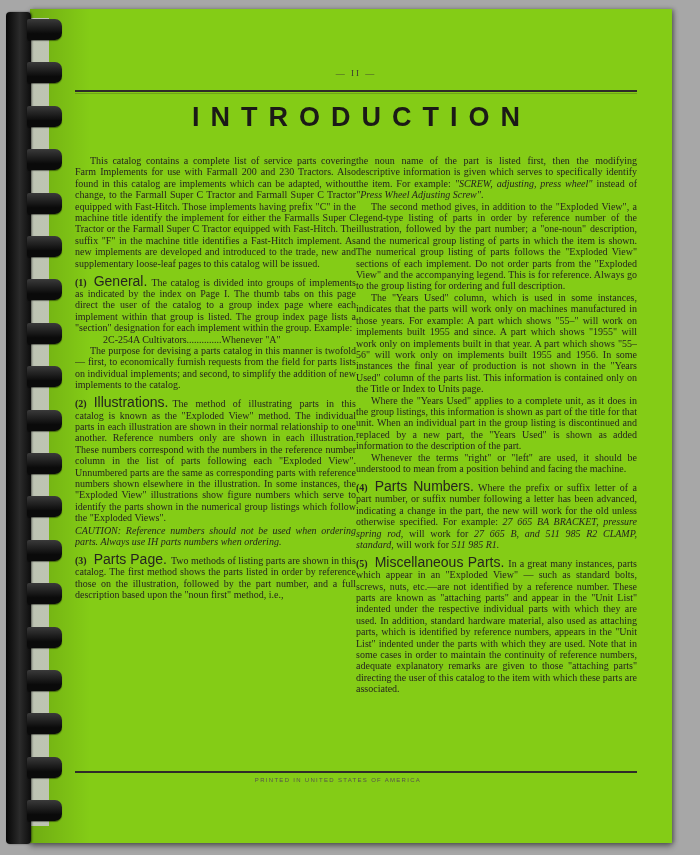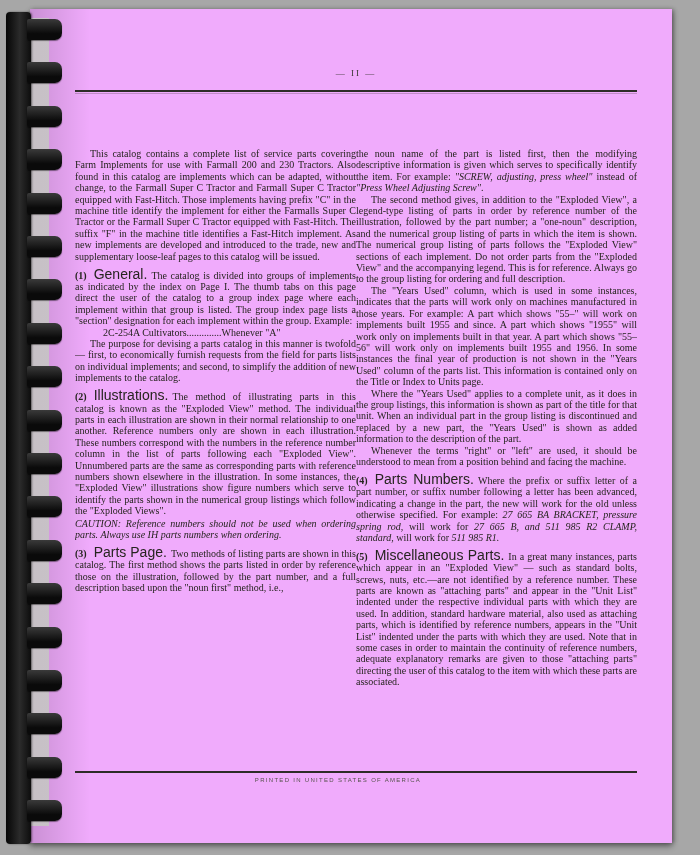--- a/index.html
+++ b/index.html
@@ -3,42 +3,42 @@
 <meta charset="utf-8">
 <style>
   html,body{margin:0;padding:0;}
   body{
     width:700px;height:855px;position:relative;overflow:hidden;
     background:#a7a7a7;
     font-family:"Liberation Serif", serif;
   }
   .page{
     position:absolute;left:30px;top:9px;width:642px;height:834px;
-    background:#f0abfc;
+    background:#84cc16;
     box-shadow:0 3px 6px rgba(0,0,0,.45), 2px 0 4px rgba(0,0,0,.25);
   }
   .page::before{ 
     content:'';position:absolute;left:0;top:0;bottom:0;width:60px;
     background:linear-gradient(90deg, rgba(0,0,0,.16), rgba(0,0,0,0));
     pointer-events:none;
   }
   .content{position:absolute;left:45px;right:35px;top:0;bottom:0;}
   .pagenum{
     position:absolute;top:59px;left:0;right:0;text-align:center;
     font-size:9px;letter-spacing:2px;color:#3a3833;
   }
   .rule-top{position:absolute;top:81px;left:0;right:0;border-top:2.5px solid #2e2c28;}
   .rule-top::after{content:'';position:absolute;left:0;right:0;top:1px;border-top:1px solid rgba(46,44,40,.25);}
   .title{
     position:absolute;top:93px;left:0;right:0;text-align:center;
     font-family:"Liberation Sans", sans-serif;font-weight:bold;
     font-size:27px;letter-spacing:11px;text-indent:11px;color:#1b1a17;
   }
   .columns{
-    position:absolute;top:139px;left:0;right:0;height:620px;overflow:hidden;
+    position:absolute;top:146px;left:0;right:0;height:620px;overflow:hidden;
     display:flex;
   }
   .col{
     flex:1;min-width:0;text-align:justify;
     font-size:10px;line-height:11.4px;color:#26241f;
   }
   .para{margin:0;}
   .para.indent{text-indent:15px;}
   .para.italic{font-style:italic;text-indent:15px;}
   .para.caution{font-style:italic;margin-top:1px;}
@@ -74,20 +74,21 @@
     box-shadow:0 1px 1px rgba(0,0,0,.45);
   }
 </style>
 </head>
 <body>
 
 <div class="page">
   <div class="content">
     <div class="pagenum">— II —</div>
     <div class="rule-top"></div>
+    <div class="title">INTRODUCTION</div>
     <div class="columns">
       <div class="col">
           <div class="para indent"><span>This catalog contains a complete list of service parts covering Farm Implements for use with Farmall 200 and 230 Tractors. Also found in this catalog are implements which can be adapted, without change, to the Farmall Super C Tractor and Farmall Super C Tractor equipped with Fast-Hitch. Those implements having prefix "C" in the machine title identify the implement for either the Farmalls Super C Tractor or the Farmall Super C Tractor equipped with Fast-Hitch. The suffix "F" in the machine title identifies a Fast-Hitch implement. As new implements are developed and introduced to the trade, new and supplementary loose-leaf pages to this catalog will be issued.</span></div>
           <div class="para numbered"><span class="pnum">(1)</span><span class="phead">General.</span><span>The catalog is divided into groups of implements as indicated by the index on Page I. The thumb tabs on this page direct the user of the catalog to a group index page where each implement within that group is listed. The group index page lists a "section" designation for each implement within the group. Example:</span></div>
           <div class="para example"><span>2C-254A Cultivators..............Whenever "A"</span></div>
           <div class="para indent"><span>The purpose for devising a parts catalog in this manner is twofold — first, to economically furnish requests from the field for parts lists on individual implements; and second, to simplify the addition of new implements to the catalog.</span></div>
           <div class="para numbered"><span class="pnum">(2)</span><span class="phead">Illustrations.</span><span>The method of illustrating parts in this catalog is known as the "Exploded View" method. The individual parts in each illustration are shown in their normal relationship to one another. Reference numbers only are shown in each illustration. These numbers correspond with the numbers in the reference number column in the list of parts following each "Exploded View". Unnumbered parts are the same as corresponding parts with reference numbers shown elsewhere in the illustration. In some instances, the "Exploded View" illustrations show figure numbers which serve to identify the parts shown in the numerical group listings which follow the "Exploded Views".</span></div>
           <div class="para caution"><span>CAUTION: Reference numbers should not be used when ordering parts. Always use IH parts numbers when ordering.</span></div>
           <div class="para numbered"><span class="pnum">(3)</span><span class="phead">Parts Page.</span><span>Two methods of listing parts are shown in this catalog. The first method shows the parts listed in order by reference those on the illustration, followed by the part number, and a full description based upon the "noun first" method, i.e.,</span></div>
         </div>

